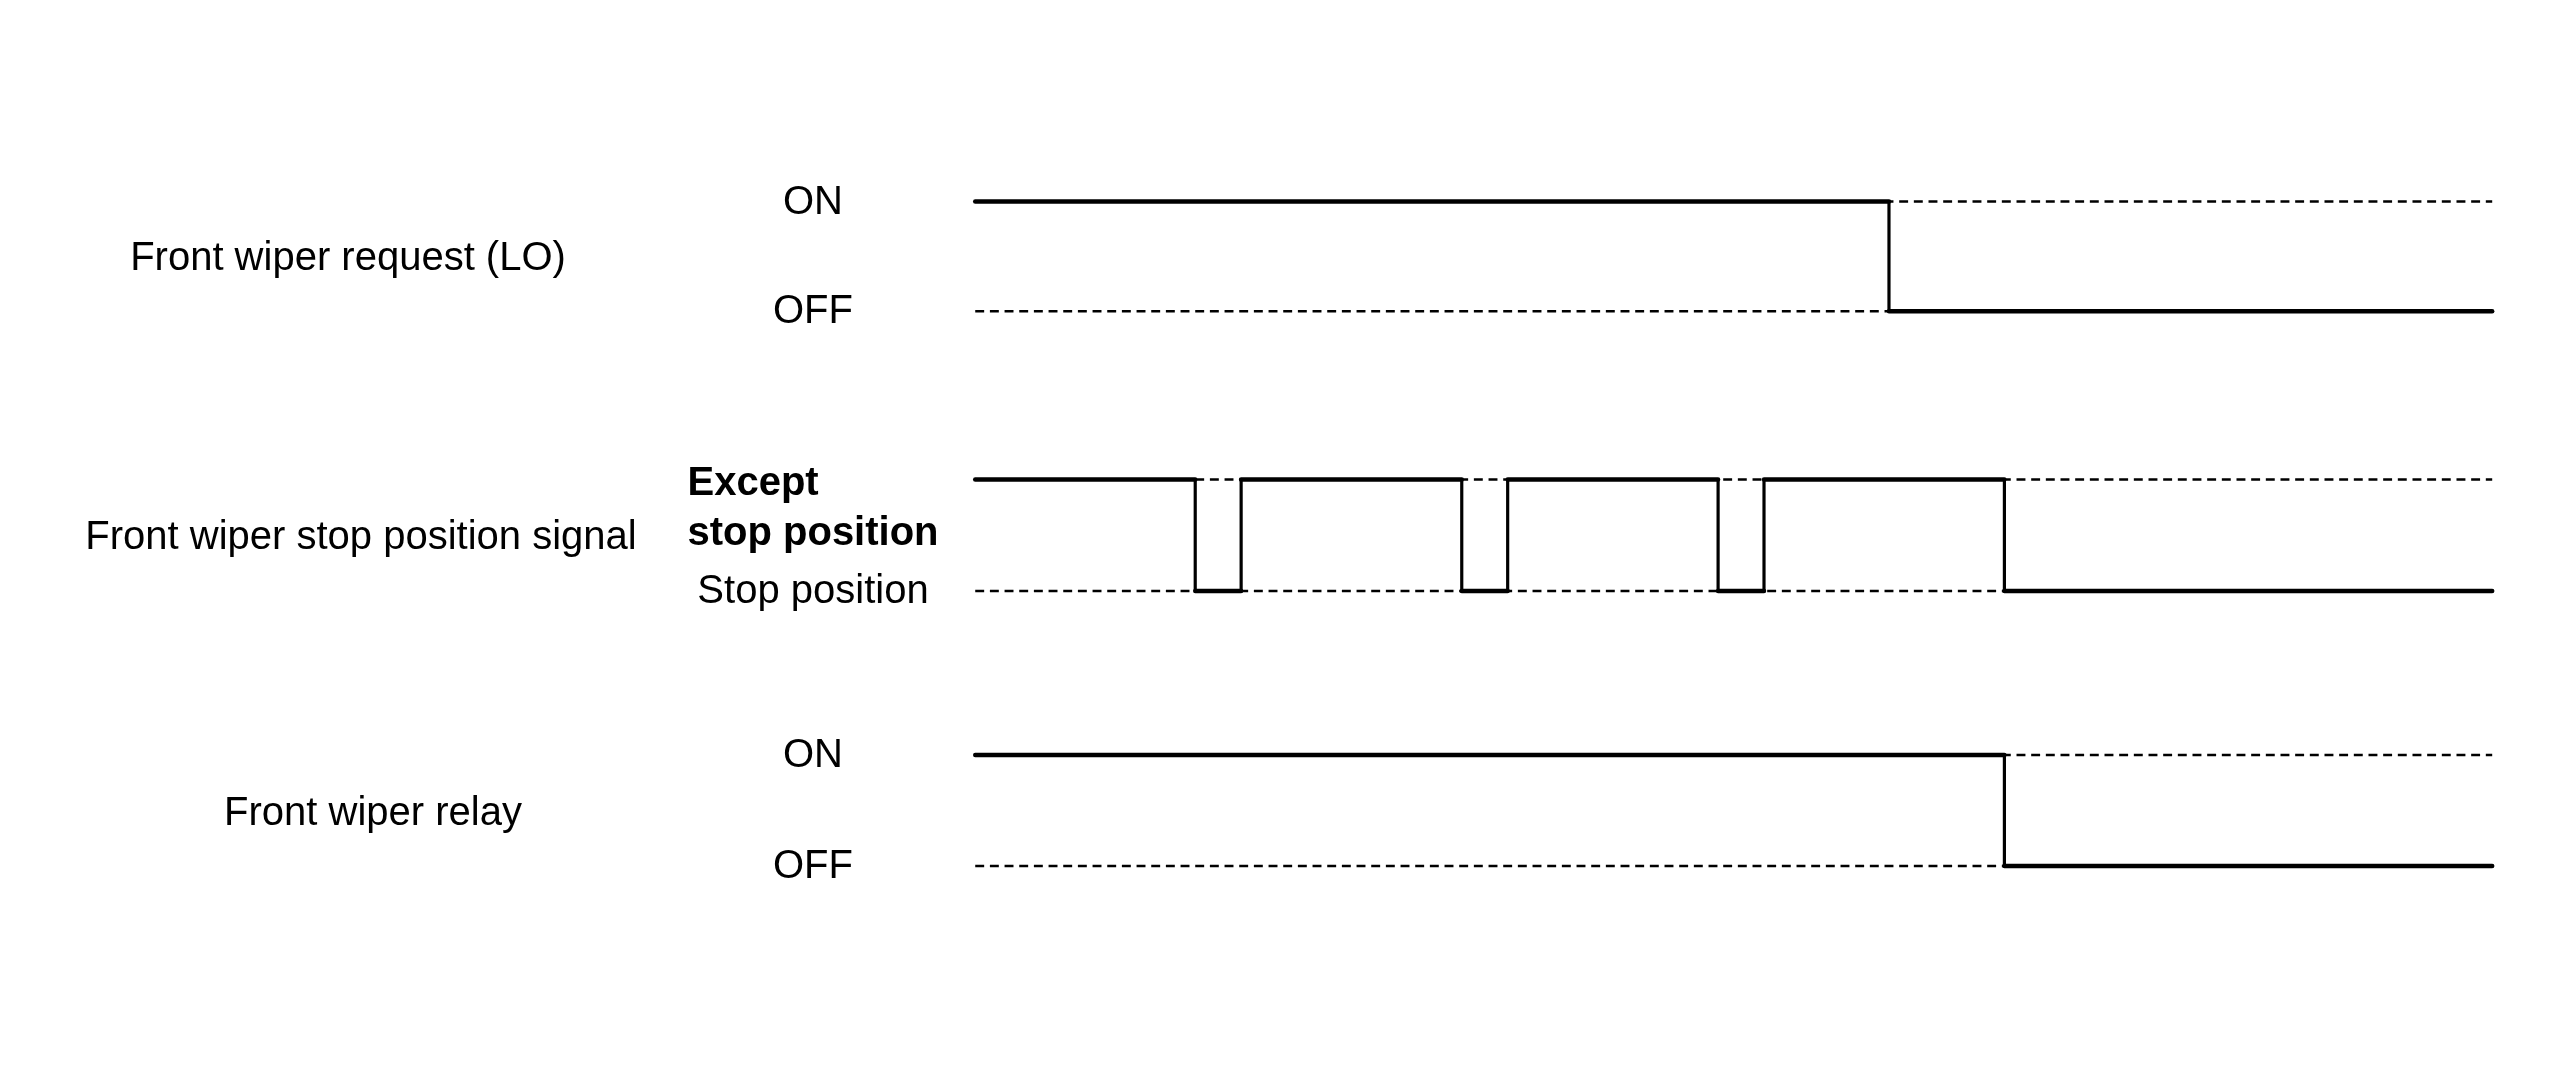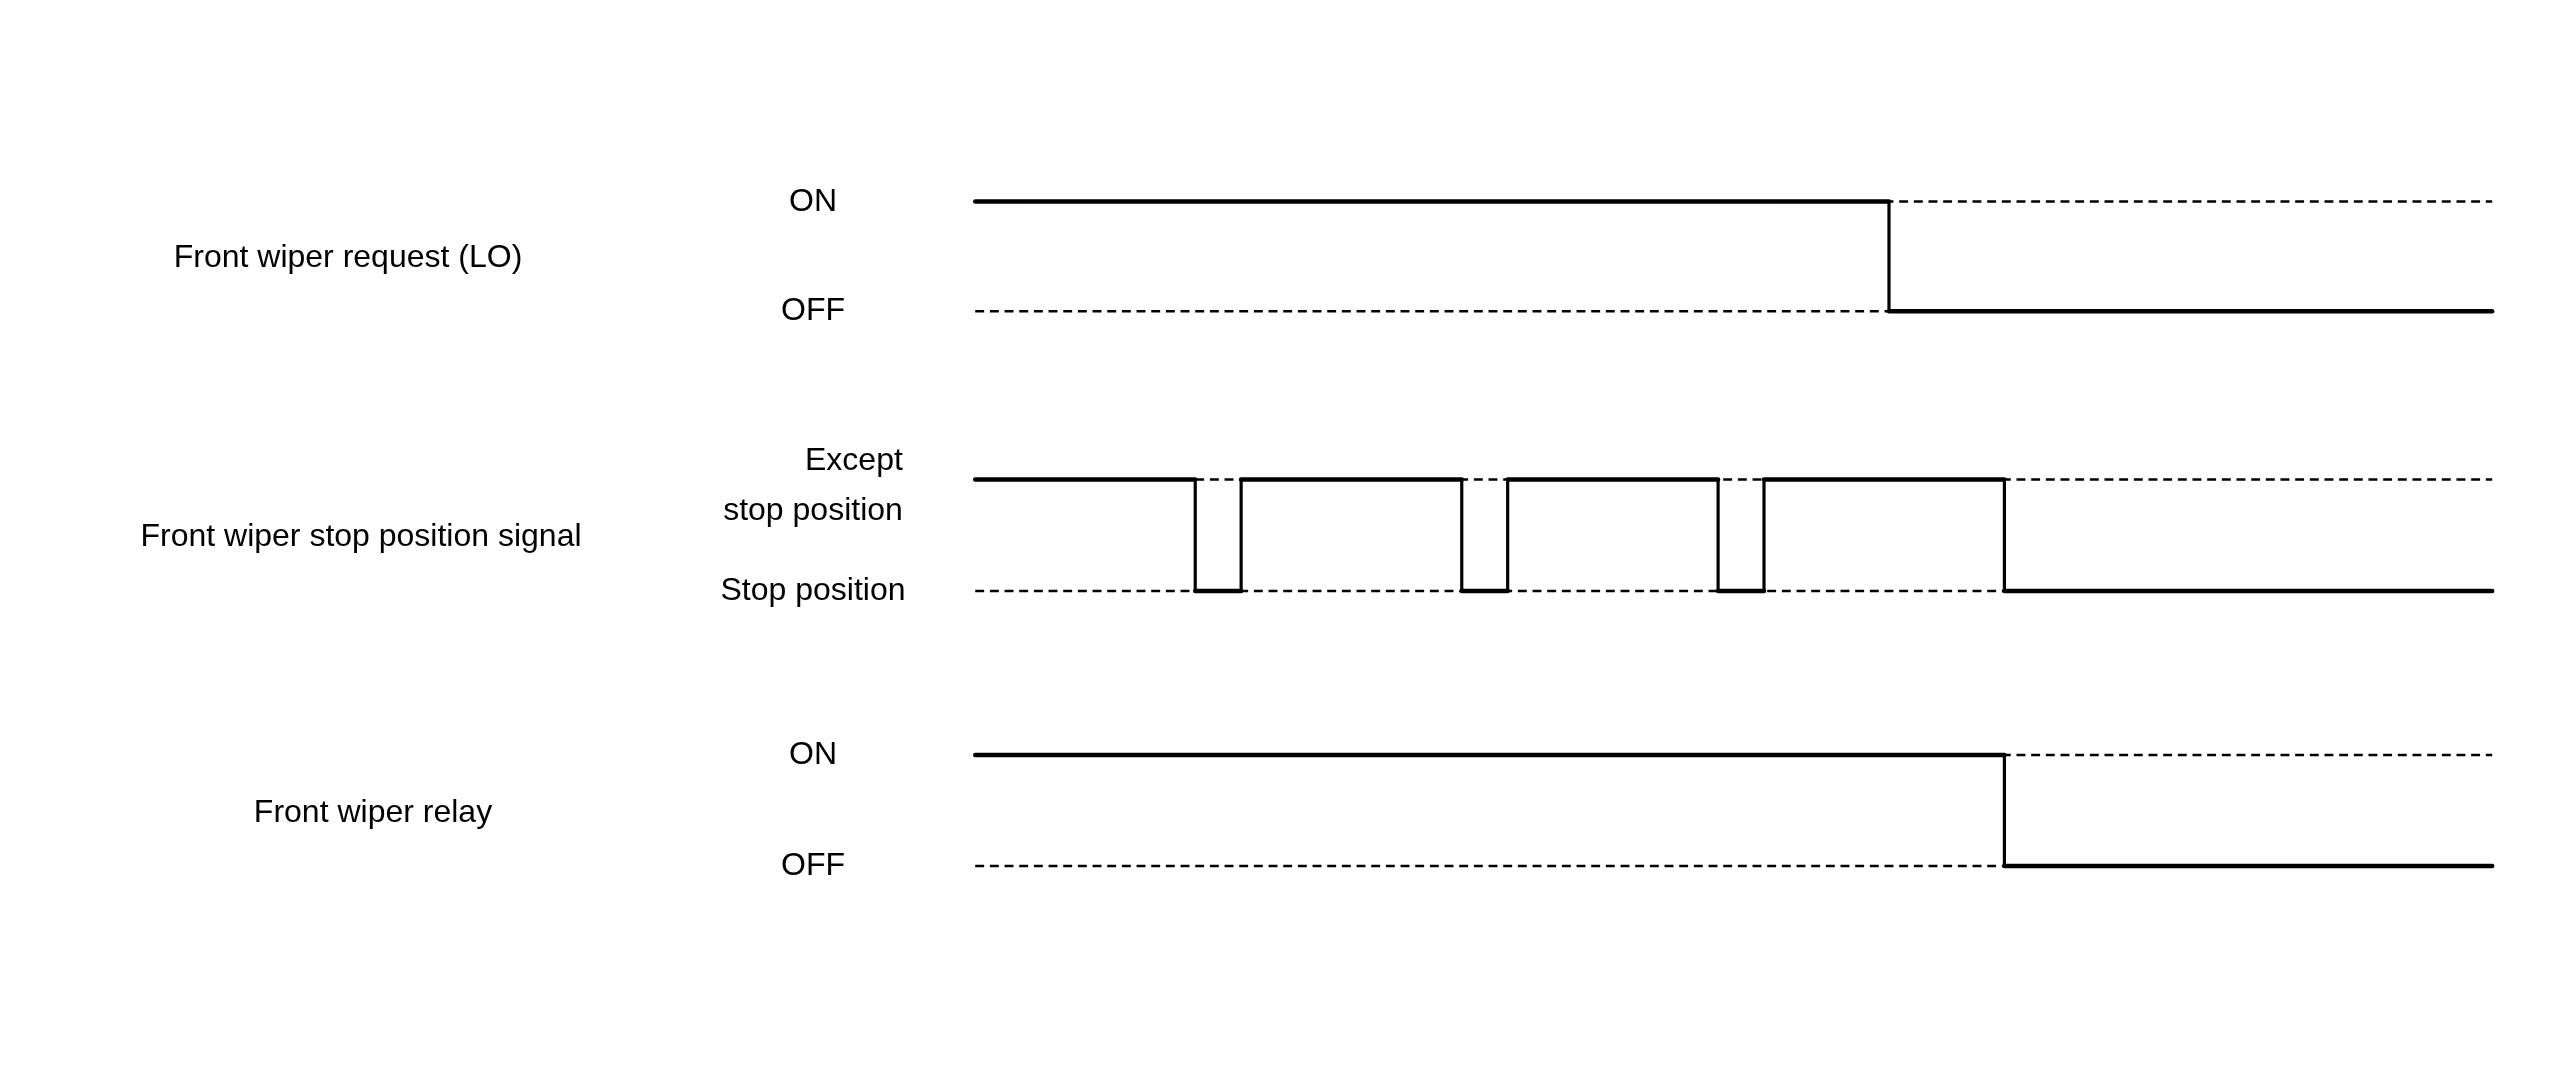--- a/index.html
+++ b/index.html
@@ -38,24 +38,24 @@
     fill: none;
   }
   .solid-v {
     stroke: var(--line, #000000);
     stroke-width: 5;
     fill: none;
   }
   .sig-name, .state-label {
     position: absolute;
     transform: translate(-50%, -50%);
-    font-size: 32px;
+    font-size: 40px;
     line-height: 50px;
     white-space: nowrap;
-    text-align: right;
+    text-align: left;
   }
 </style>
 </head>
 <body>
 
 <div class="diagram">
 
   <svg id="waves" class="wave-canvas" width="2576" height="1084" viewBox="0 0 4039 1700">
       <line x1="1529" y1="316" x2="3908" y2="316" class="dash"></line>
       <line x1="1529" y1="488" x2="3908" y2="488" class="dash"></line>
@@ -84,21 +84,21 @@
       <line x1="3143" y1="1184" x2="3143" y2="1358" class="solid-v"></line>
       <line x1="1529" y1="1184" x2="3143" y2="1184" class="solid-h"></line>
       <line x1="3143" y1="1358" x2="3908" y2="1358" class="solid-h"></line>
     </svg>
 
   <div class="sig-name" id="name-0" style="left: 348px; top: 256px;">Front wiper request (LO)</div>
   <div class="state-label" id="high-0" style="left: 813px; top: 200px;">ON</div>
   <div class="state-label" id="low-0" style="left: 813px; top: 309px;">OFF</div>
 
   <div class="sig-name" id="name-1" style="left: 361px; top: 535px;">Front wiper stop position signal</div>
-  <div class="state-label" id="high-1" style="left: 813px; top: 484px;">
+  <div class="state-label" id="high-1" style="left: 813px; top: 506px; font-weight: bold;">
     <div>Except</div>
     <div>stop position</div>
   </div>
   <div class="state-label" id="low-1" style="left: 813px; top: 589px;">Stop position</div>
 
   <div class="sig-name" id="name-2" style="left: 348px; top: 811px; margin-left: 25px;">Front wiper relay</div>
   <div class="state-label" id="high-2" style="left: 813px; top: 753px;">ON</div>
   <div class="state-label" id="low-2" style="left: 813px; top: 864px;">OFF</div>
 
 </div>

